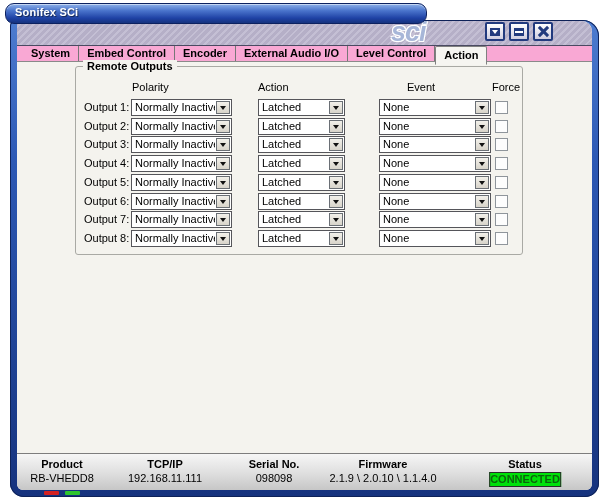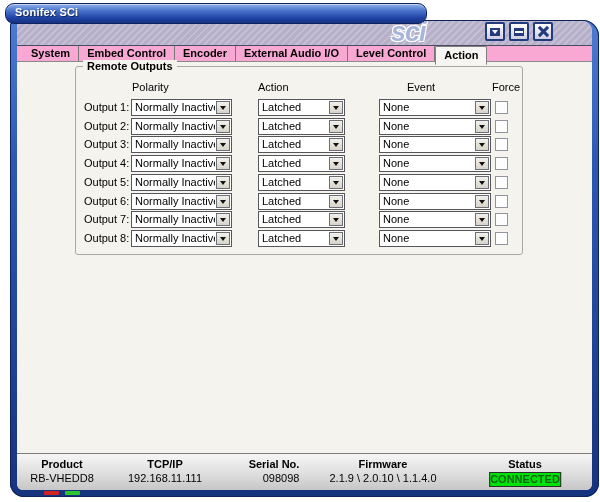--- a/index.html
+++ b/index.html
@@ -63,21 +63,21 @@
   .combo-btn{width:14px;margin:1px;border:1px solid #6a6f75;background:linear-gradient(180deg,#f2f0ea,#d8d4ca);
     display:flex;align-items:center;justify-content:center;cursor:pointer;box-sizing:border-box;}
   .combo-btn::after{content:'';width:0;height:0;border:3px solid transparent;border-top:4px solid #111;margin-top:4px;}
   .checkbox{position:absolute;width:11px;height:11px;background:#fdfdfd;border:1px solid #8f959b;cursor:pointer;}
 
   
   .statusbar{position:absolute;left:0;right:0;bottom:0;height:36px;border-top:1px solid #7d7d7d;
     background:linear-gradient(180deg,#f6f6f6 0%,#dedede 55%,#c6c6c6 100%);}
   .status-field{position:absolute;top:4px;transform:translateX(-50%);text-align:center;font-size:11px;white-space:nowrap;}
   .status-header{font-weight:bold;font-size:11px;}
-  .status-value{margin-top:2px;font-size:11px;text-align:right;}
+  .status-value{margin-top:2px;font-size:11px;}
   .status-badge{display:inline-block;margin-top:2px;background:#00e109;border:1px solid #2b2b2b;color:#0a650a;
     font-weight:bold;padding:0 0;line-height:13px;font-size:11px;}
 </style>
 </head>
 <body>
 
 <div class="stage">
 
   <div class="titlebar">
     <span class="title-text">Sonifex SCi</span>

